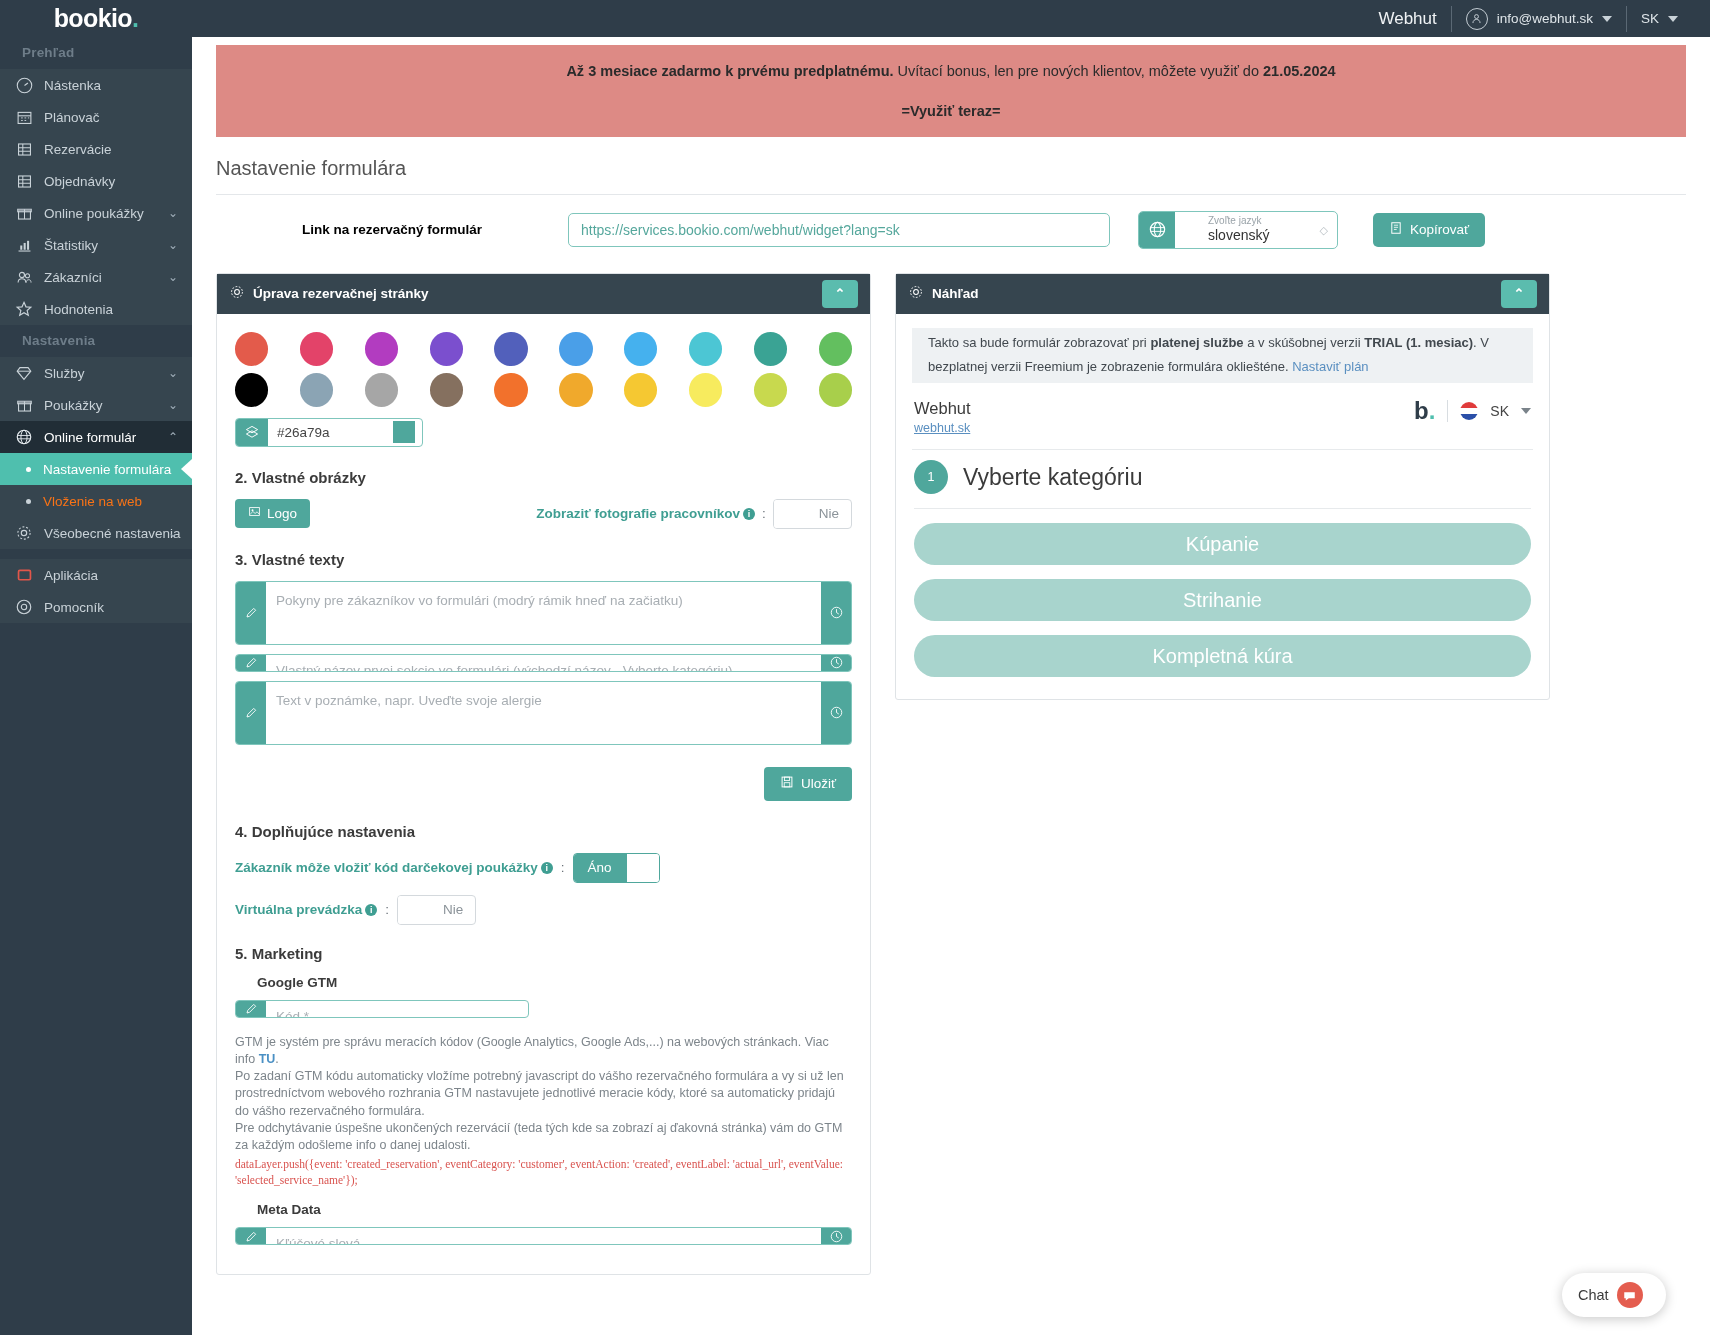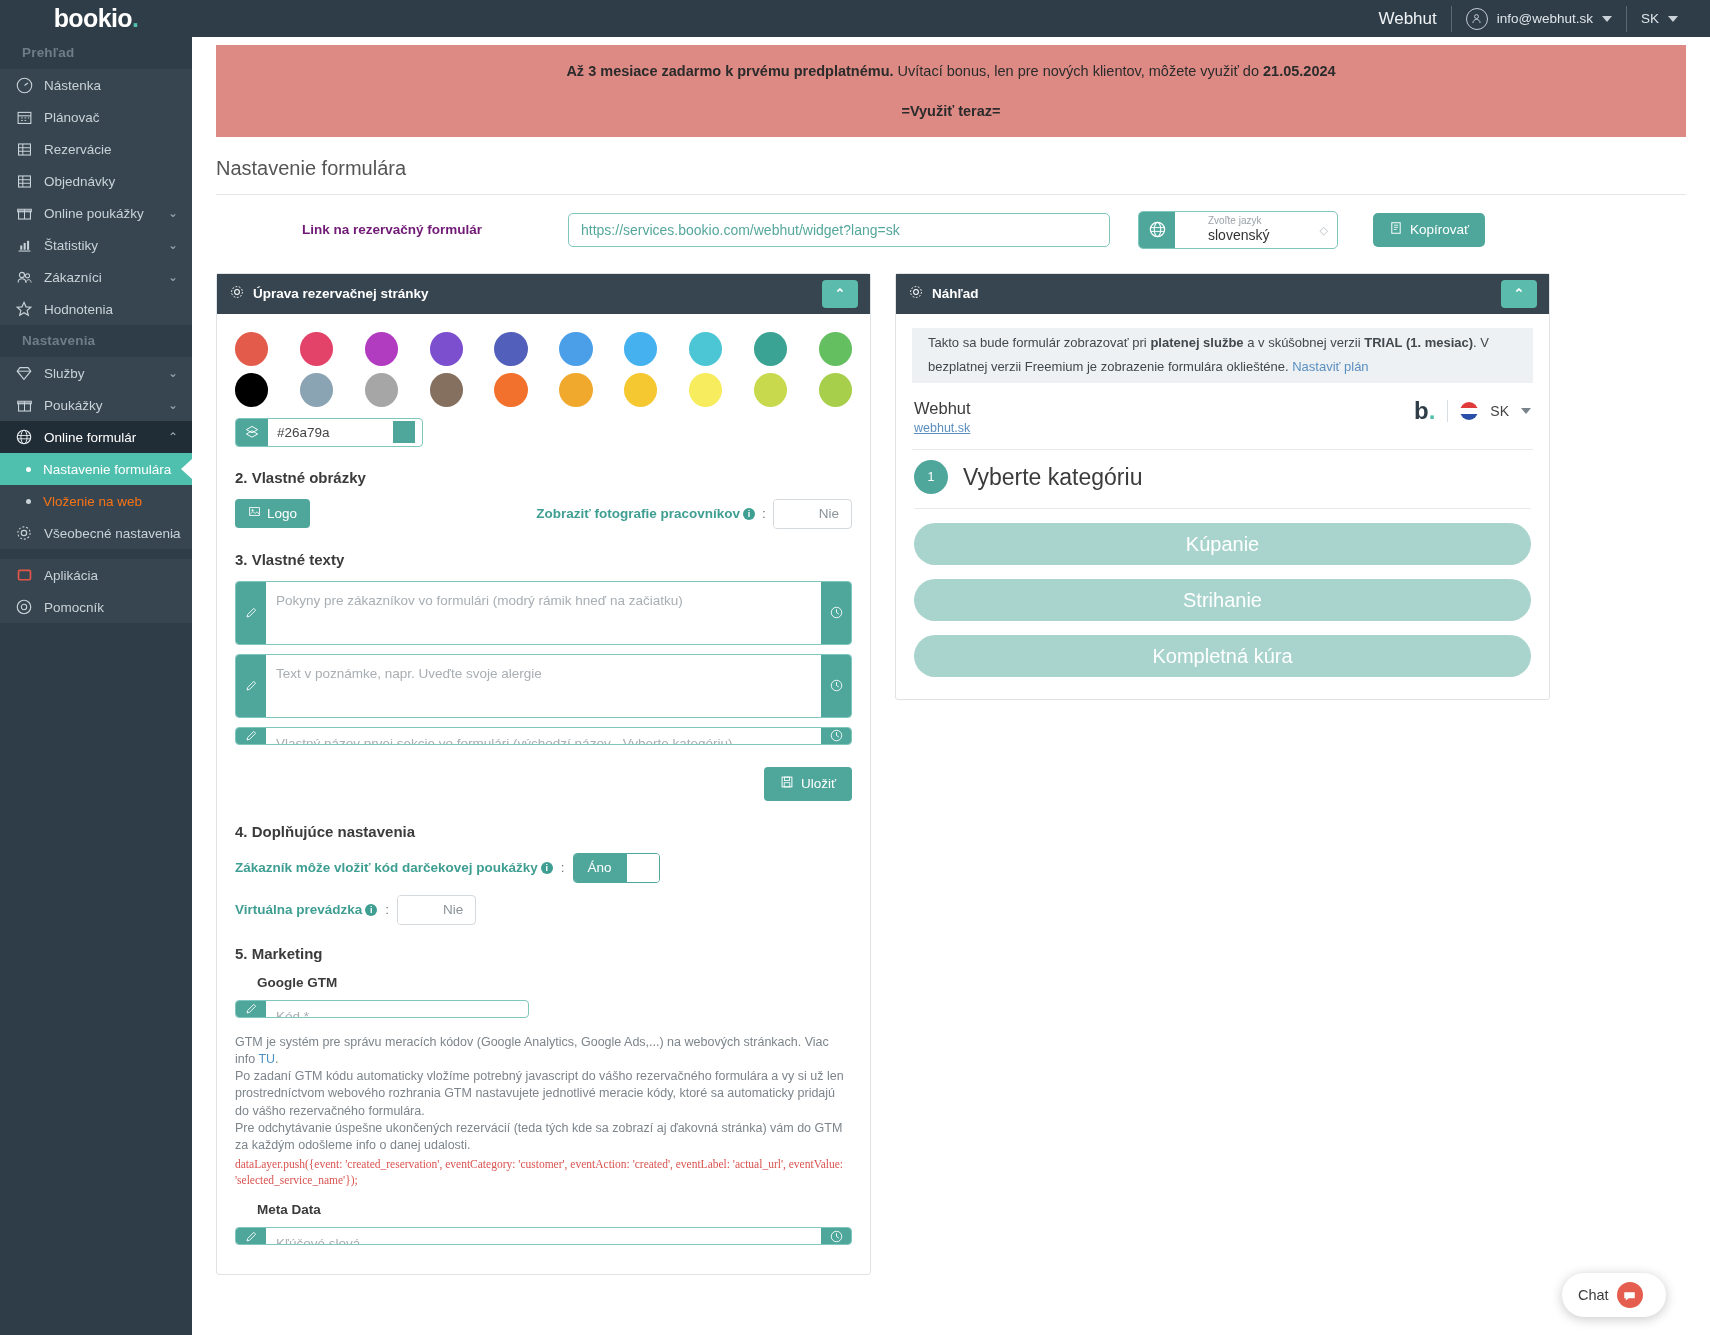--- a/index.html
+++ b/index.html
@@ -69,21 +69,21 @@
   .promo {
     margin: 8px 24px 0 24px; background: #dd8a85; color: #2b2b2b;
     padding: 16px 10px 14px; text-align: center; font-size: 14.5px; line-height: 1.5;
   }
   .promo .l2 { margin-top: 18px; font-weight: bold; font-size: 14.5px; }
 
   .page-title { font-size: 20px; color: #555; padding: 20px 24px 14px 24px; font-weight: normal; }
   .hr { border-bottom: 1px solid #e4e7ea; margin: 0 24px; }
 
   .linkrow { display: flex; align-items: center; padding: 16px 24px 10px 24px; gap: 0; }
-  .linkrow .lbl { font-size: 13.5px; font-weight: bold; color: #701a75; width: 352px; text-align: center; }
+  .linkrow .lbl { font-size: 13.5px; font-weight: bold; color: #000000; width: 352px; text-align: center; }
   .url-input {
     width: 542px; height: 34px; border: 1px solid #7fc6bc; border-radius: 5px;
     padding: 0 12px; font-size: 14px; color: #55a79c; background: #fff;
     font-family: "Liberation Sans", sans-serif;
   }
   .lang-select {
     margin-left: 28px; width: 200px; height: 38px; border: 1px solid #7fc6bc;
     border-radius: 5px; display: flex; align-items: stretch; background: #fff; position: relative;
   }
   .lang-globe { width: 36px; background: #4fa79c; border-radius: 4px 0 0 4px;
@@ -165,21 +165,21 @@
 
   .sub-lbl { font-size: 13.5px; font-weight: bold; color: #3b3b3b; margin: 12px 0 10px 22px; }
   .code-field { width: 294px; }
   .code-field .txt-area { height: 12px; padding: 8px 10px; }
 
   .gtm-desc { font-size: 12.5px; color: #7d858b; line-height: 1.38; margin-top: 16px; }
   .code-snip {
     font-family: Liberation Serif, serif; font-size: 11.5px; color: #d9534f;
     line-height: 1.4; margin-top: 2px; word-break: break-word;
   }
-  .link-tu { color: #4a90c4; font-weight: normal; text-decoration: none; }
+  .link-tu { color: #4a90c4; font-weight: bold; text-decoration: none; }
 
   
   .right-card { width: 655px; }
   .pv-note { background: #eef1f3; padding: 6px 16px; font-size: 13px; color: #41484e; line-height: 1.45; }
   .pv-note a { color: #5a8fc0; text-decoration: none; display: inline-block; margin-top: 6px; font-size: 13px; }
   .pv-brandrow { display: flex; align-items: flex-start; padding: 16px 18px 14px 18px; }
   .pv-bname { font-size: 16.5px; color: #3b3b3b; }
   .pv-burl { font-size: 12.5px; color: #5a8fc0; text-decoration: underline; display: block; margin-top: 3px; }
   .pv-right { margin-left: auto; display: flex; align-items: center; gap: 12px; }
   .pv-blogo { font-size: 24px; font-weight: bold; color: #2f3d49; line-height: 1; }
@@ -521,42 +521,42 @@
           </div>
           <div class="txt-area">Pokyny pre zákazníkov vo formulári (modrý rámik hneď na začiatku)</div>
           <div class="txt-clock">
             <svg width="15" height="15" viewBox="0 0 20 20">
                 <circle cx="10" cy="10" r="7" fill="none" stroke="#fff" stroke-width="1.2"></circle>
                 <path d="M10 5.5V10l3 2" fill="none" stroke="#fff" stroke-width="1.2"></path>
               </svg>
           </div>
         </div>
 
+        <div class="txt-field f-short">
+          <div class="txt-pencil">
+            <svg width="15" height="15" viewBox="0 0 20 20">
+                <path d="M4 16l1-3.5L13 4.5l2.5 2.5L7.5 15z" fill="none" stroke="#fff" stroke-width="1.2"></path>
+              </svg>
+          </div>
+          <div class="txt-area">Vlastný názov prvej sekcie vo formulári (východzí názov - Vyberte kategóriu)</div>
+          <div class="txt-clock">
+            <svg width="15" height="15" viewBox="0 0 20 20">
+                <circle cx="10" cy="10" r="7" fill="none" stroke="#fff" stroke-width="1.2"></circle>
+                <path d="M10 5.5V10l3 2" fill="none" stroke="#fff" stroke-width="1.2"></path>
+              </svg>
+          </div>
+        </div>
+
         <div class="txt-field f-tall">
           <div class="txt-pencil">
             <svg width="15" height="15" viewBox="0 0 20 20">
                 <path d="M4 16l1-3.5L13 4.5l2.5 2.5L7.5 15z" fill="none" stroke="#fff" stroke-width="1.2"></path>
               </svg>
           </div>
           <div class="txt-area">Text v poznámke, napr. Uveďte svoje alergie</div>
-          <div class="txt-clock">
-            <svg width="15" height="15" viewBox="0 0 20 20">
-                <circle cx="10" cy="10" r="7" fill="none" stroke="#fff" stroke-width="1.2"></circle>
-                <path d="M10 5.5V10l3 2" fill="none" stroke="#fff" stroke-width="1.2"></path>
-              </svg>
-          </div>
-        </div>
-
-        <div class="txt-field f-short">
-          <div class="txt-pencil">
-            <svg width="15" height="15" viewBox="0 0 20 20">
-                <path d="M4 16l1-3.5L13 4.5l2.5 2.5L7.5 15z" fill="none" stroke="#fff" stroke-width="1.2"></path>
-              </svg>
-          </div>
-          <div class="txt-area">Vlastný názov prvej sekcie vo formulári (východzí názov - Vyberte kategóriu)</div>
           <div class="txt-clock">
             <svg width="15" height="15" viewBox="0 0 20 20">
                 <circle cx="10" cy="10" r="7" fill="none" stroke="#fff" stroke-width="1.2"></circle>
                 <path d="M10 5.5V10l3 2" fill="none" stroke="#fff" stroke-width="1.2"></path>
               </svg>
           </div>
         </div>
 
         <div class="save-row">
           <button class="save-btn">

